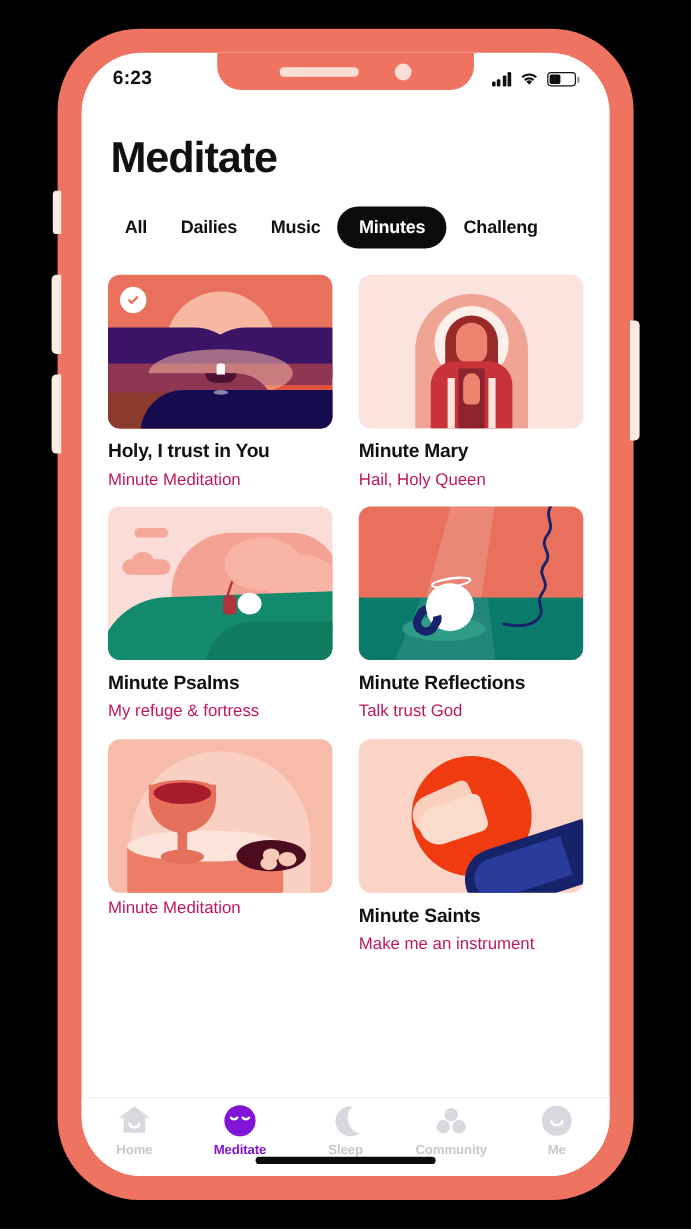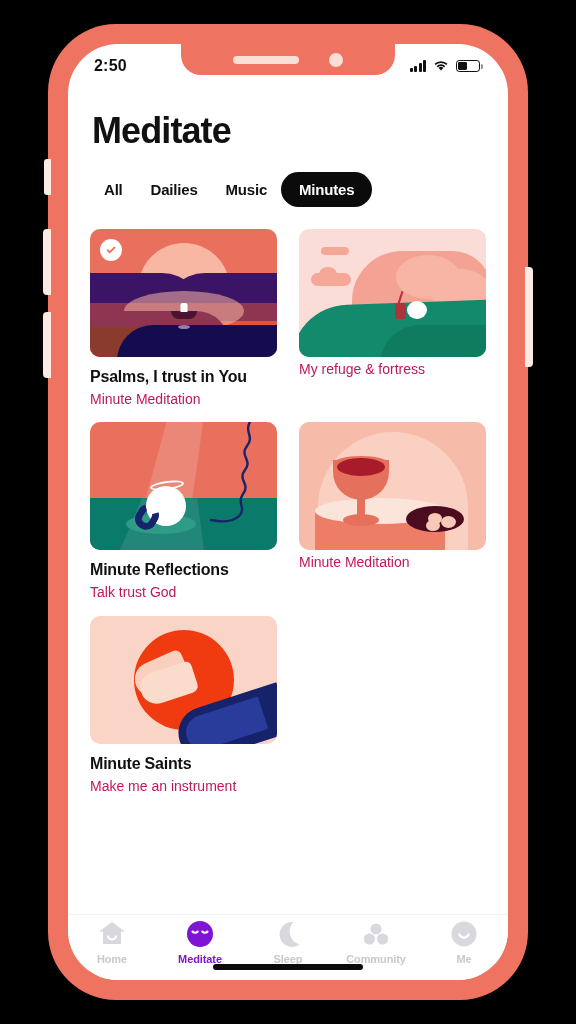--- a/index.html
+++ b/index.html
@@ -272,21 +272,21 @@
   <div class="side-btn" id="btn-power"></div>
 
   <div id="screen">
 
     <div id="notch">
       <div id="notch-speaker"></div>
       <div id="notch-camera"></div>
     </div>
 
     <div id="status-bar">
-      <div id="status-time">2:50</div>
+      <div id="status-time">6:23</div>
       <div id="status-icons">
         <span class="sig-bars">
           <i></i>
             <i></i>
             <i></i>
             <i></i>
         </span>
         <svg width="16" height="12" viewBox="0 0 16 12">
           <path d="M8 10.6 5.6 8.0a3.4 3.4 0 0 1 4.8 0Z" fill="#111"></path>
           <path d="M3.7 6.1a6.2 6.2 0 0 1 8.6 0l-1.2 1.3a4.5 4.5 0 0 0-6.2 0Z" fill="#111"></path>
@@ -300,20 +300,21 @@
 
     <div id="content">
 
       <h1 id="page-title">Meditate</h1>
 
       <div id="tab-row">
         <div class="tab">All</div>
         <div class="tab">Dailies</div>
         <div class="tab">Music</div>
         <div class="tab active">Minutes</div>
+        <div class="tab">Challeng</div>
       </div>
 
       <div id="card-grid">
 
         <div class="card">
           <div class="card-art a1">
             <div class="check-badge">
               <svg width="12" height="12" viewBox="0 0 12 12">
                 <path d="M2.6 6.2 4.7 8.4 9.4 3.6" stroke="#EE7361" stroke-width="1.9" fill="none" stroke-linecap="round" stroke-linejoin="round"></path>
               </svg>
@@ -324,40 +325,56 @@
             <div class="water"></div>
               <div class="water2"></div>
               <div class="glow"></div>
             <div class="hillFL"></div>
               <div class="hillD"></div>
               <div class="hillN"></div>
             <div class="boat"></div>
               <div class="sail"></div>
               <div class="refl"></div>
           </div>
-          <div class="card-title">Psalms, I trust in You</div>
+          <div class="card-title">Holy, I trust in You</div>
           <div class="card-sub">Minute Meditation</div>
         </div>
 
+        <div class="card">
+          <div class="card-art a2">
+            <div class="arch"></div>
+              <div class="halo"></div>
+              <div class="hood"></div>
+            <div class="face"></div>
+              <div class="robe"></div>
+              <div class="inner"></div>
+            <div class="strp1"></div>
+              <div class="strp2"></div>
+              <div class="hands"></div>
+          </div>
+          <div class="card-title">Minute Mary</div>
+          <div class="card-sub">Hail, Holy Queen</div>
+        </div>
 
         <div class="card">
           <div class="card-art a3">
             <div class="cl-s1"></div>
               <div class="cl-s2"></div>
               <div class="cl-s2b"></div>
             <div class="bigcl"></div>
               <div class="bigcl2"></div>
               <div class="bigcl3"></div>
             <div class="hillLt"></div>
               <div class="hillDk"></div>
               <div class="hillDk2"></div>
             <div class="crook"></div>
               <div class="shep"></div>
               <div class="sheep"></div>
           </div>
+          <div class="card-title">Minute Psalms</div>
           <div class="card-sub">My refuge &amp; fortress</div>
         </div>
 
         <div class="card">
           <div class="card-art a4">
             <div class="beam"></div>
             <div class="ground"></div>
             <div class="beam2"></div>
             <div class="shadow"></div>
             <svg class="cordbox" viewBox="0 0 60 110">

